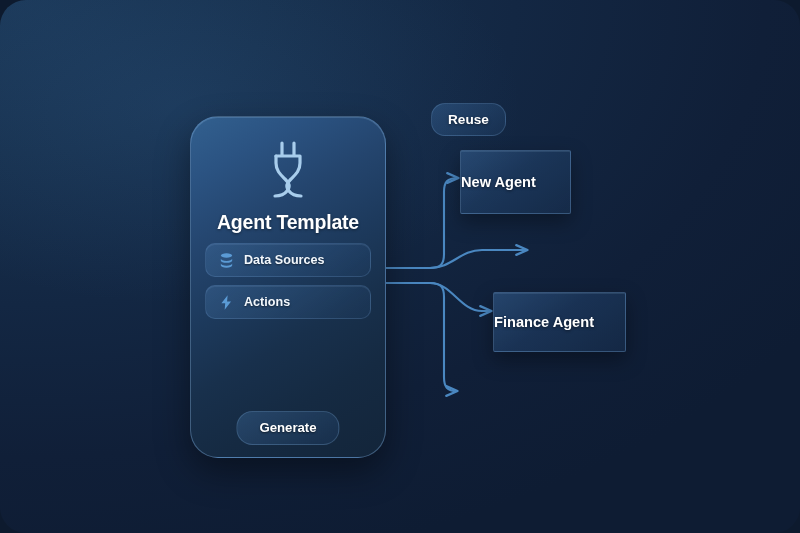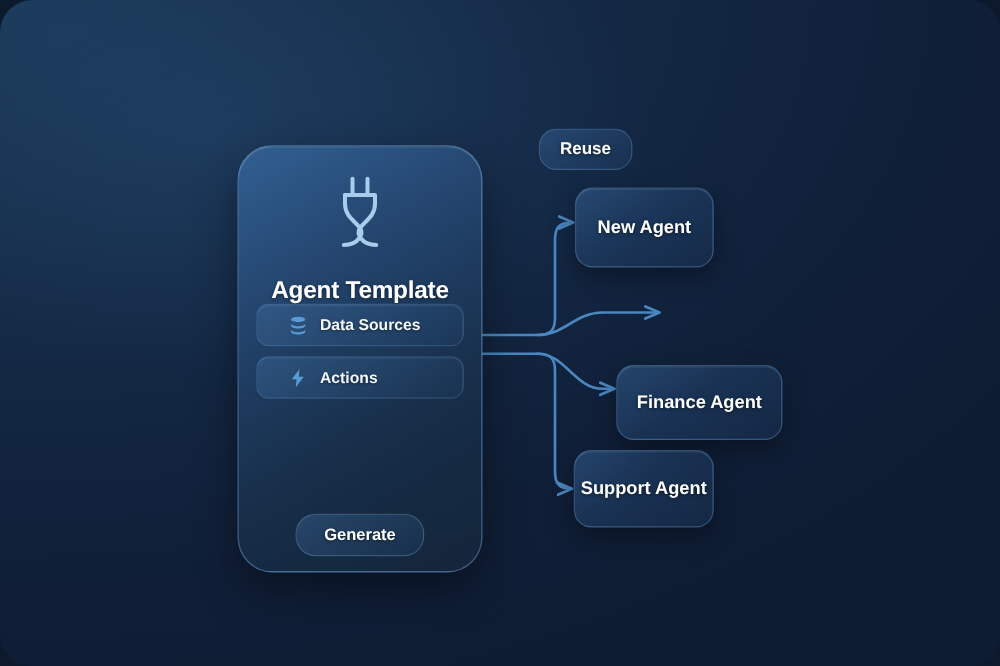--- a/index.html
+++ b/index.html
@@ -33,35 +33,35 @@
     border-radius:28px;
     background:linear-gradient(150deg, #32608f 0%, #2b5382 14%, #24456e 30%, #1d3a5d 46%, #18304c 62%, #152a42 78%, #13253a 100%);
     border:1px solid rgba(130,178,224,.40);
     box-shadow:0 14px 34px rgba(0,0,0,.40), inset 0 1px 0 rgba(180,215,250,.18);
     z-index:3;
   }
 
   #plug-icon { position:absolute; left:50%; top:22px; transform:translateX(-50%); }
 
   #card-title {
-    position:absolute; top:104px; left:0; width:100%;
+    position:absolute; top:94px; left:0; width:100%;
     text-align:center;
     font-size:19.5px; font-weight:bold; color:#ffffff;
     letter-spacing:-.2px;
     text-shadow:0 1px 3px rgba(0,0,0,.45);
   }
 
   #feature-list {
     position:absolute; left:14px; top:126px; right:14px;
     display:flex; flex-direction:column; gap:8px;
   }
   .feature-row {
     height:34px; border-radius:10px;
     display:flex; align-items:center; gap:9px;
-    padding-left:24px;
+    padding-left:12px;
     background:linear-gradient(140deg, rgba(86,140,196,.26), rgba(40,80,130,.14));
     border:1px solid rgba(126,172,218,.20);
     box-shadow:inset 0 1px 0 rgba(175,210,245,.10);
   }
   .feature-icon { width:17px; height:17px; flex:0 0 17px; display:block; }
   .feature-label {
     font-size:12.6px; font-weight:bold; color:#f2f7fc;
     text-shadow:0 1px 2px rgba(0,0,0,.5);
   }
 
@@ -78,22 +78,22 @@
     cursor:pointer;
     text-align:right;
   }
 
   
   #connectors { position:absolute; left:0; top:0; width:800px; height:533px; z-index:2; }
 
   
   .node {
     position:absolute;
-    display:flex; align-items:center; justify-content:center;
-    border-radius:14px;
+    display:flex; align-items:center; 
+    border-radius:2px;
     background:linear-gradient(145deg, rgba(58,105,158,.50) 0%, rgba(38,74,118,.46) 45%, rgba(27,54,88,.44) 100%);
     border:1px solid rgba(126,172,218,.30);
     box-shadow:0 8px 20px rgba(0,0,0,.34), inset 0 1px 0 rgba(175,210,245,.12);
     z-index:4;
   }
   .node-label {
     font-size:14.6px; font-weight:bold; color:#ffffff;
     text-shadow:0 1px 3px rgba(0,0,0,.5);
     white-space:nowrap;
   }
@@ -185,17 +185,14 @@
   <div id="reuse-pill">
     <span class="node-label">Reuse</span>
   </div>
 
   <div class="node" id="node-new-agent">
     <span class="node-label">New Agent</span>
   </div>
   <div class="node" id="node-finance-agent">
     <span class="node-label">Finance Agent</span>
   </div>
-  <div class="node" id="node-support-agent">
-    <span class="node-label">Support Agent</span>
-  </div>
 
 </div>
 
 </body></html>

